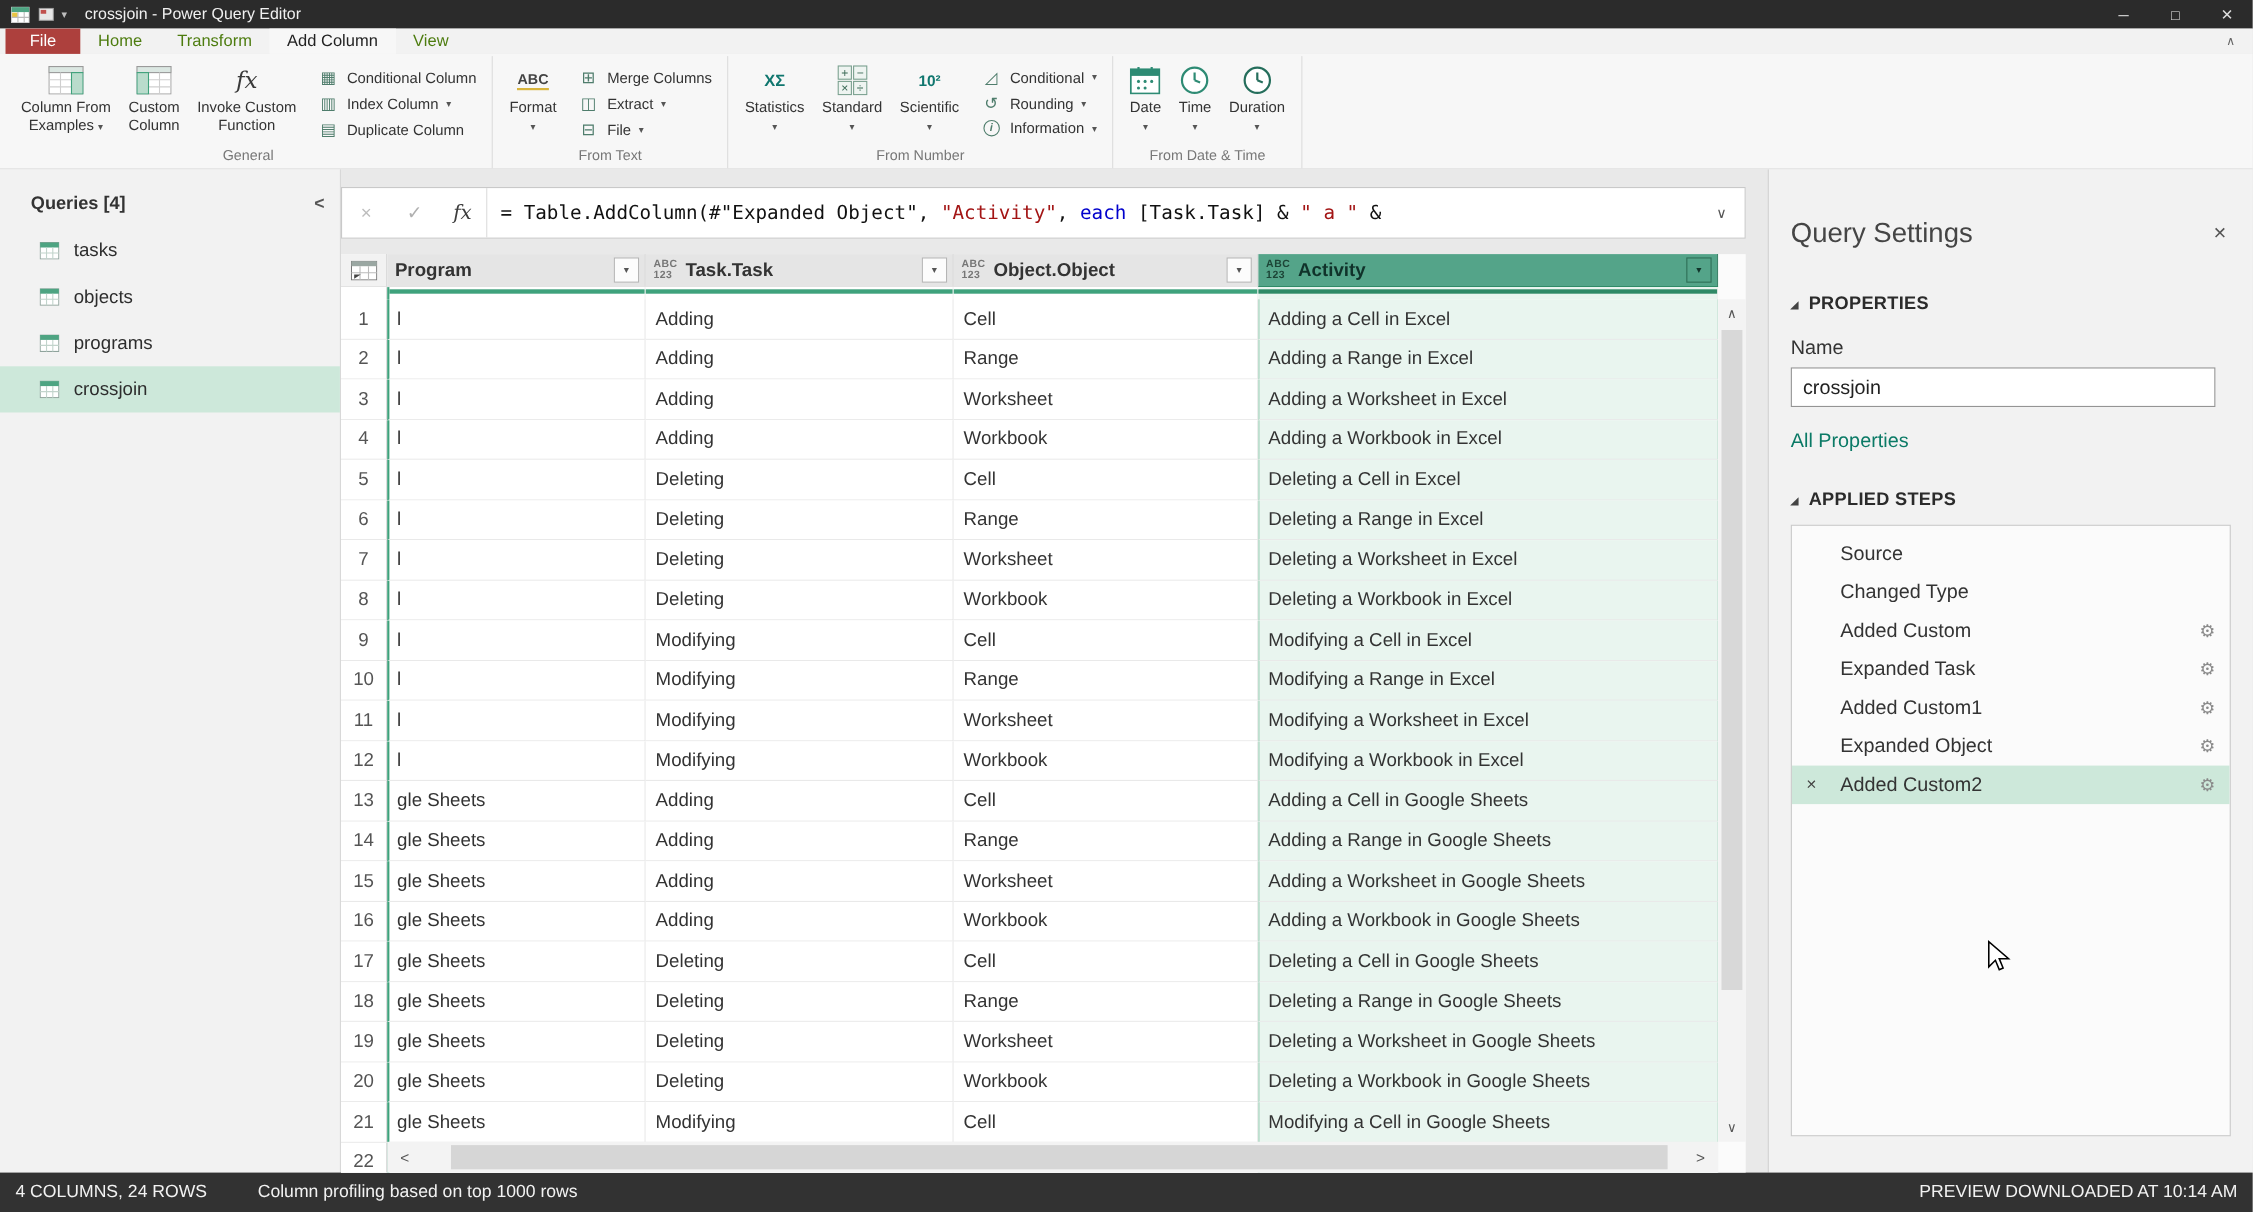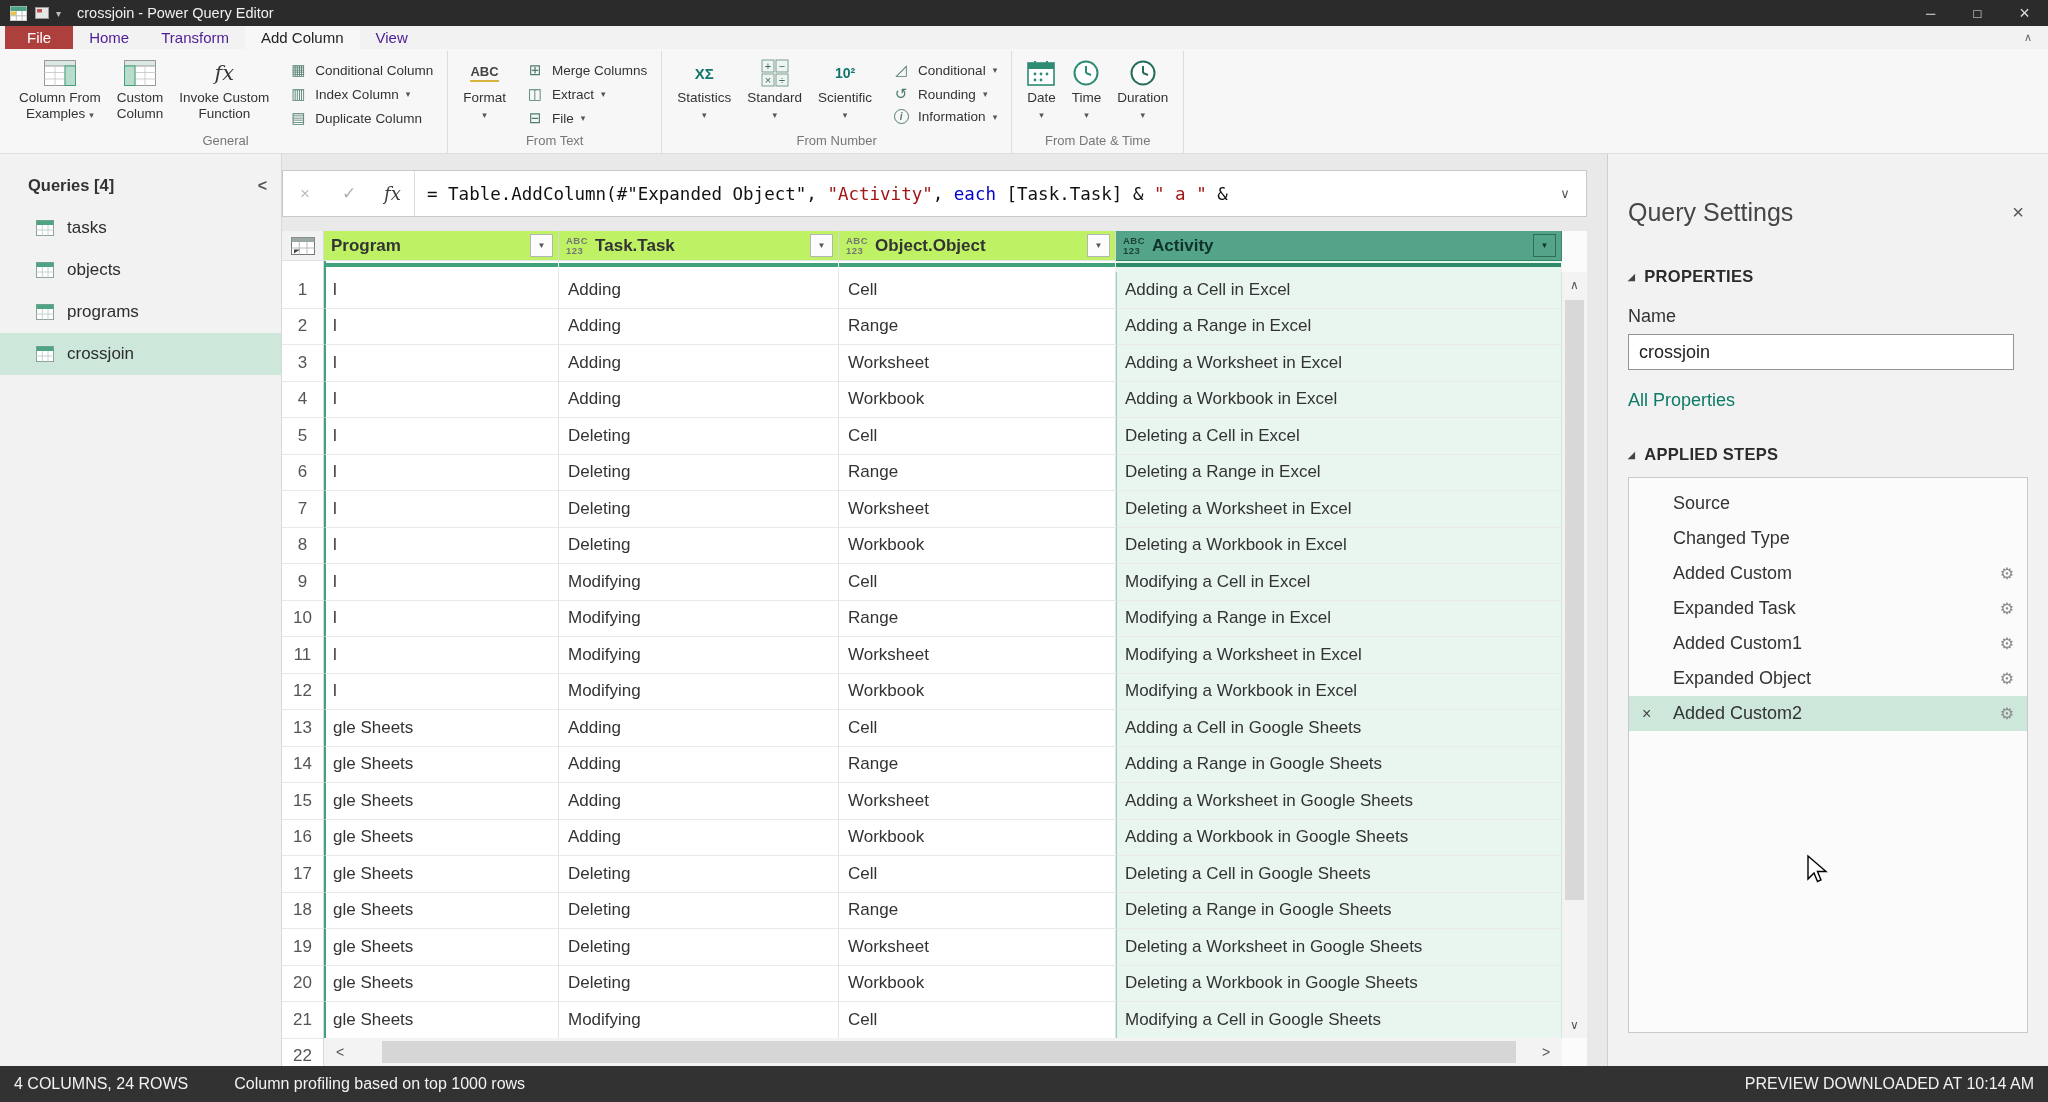--- a/index.html
+++ b/index.html
@@ -17,21 +17,21 @@
   .tb-ic2{margin-left:8px;display:flex;align-items:center;}
   .tb-chev{color:#bdbdbd;font-size:10px;margin-left:7px;}
   .title-text{margin-left:16px;font-size:14.5px;color:#f0f0f0;}
   .win-controls{margin-left:auto;display:flex;height:100%;}
   .win-btn{width:47px;display:flex;align-items:center;justify-content:center;font-size:13px;color:#e0e0e0;}
   .win-btn.close{font-size:18px;}
 
   
   .tabrow{height:23px;background:#f2f2f2;display:flex;align-items:stretch;flex:0 0 auto;position:relative;padding-left:5px;}
   #tabs{display:flex;}
-  .tab{display:flex;align-items:center;padding:0 16px;font-size:15px;color:#4c1d95;white-space:nowrap;}
+  .tab{display:flex;align-items:center;padding:0 16px;font-size:15px;color:#4d7c0f;white-space:nowrap;}
   .tab.file{background:var(--file-tab-red);color:#fff;padding:0 22px;}
   .tab.active{background:#f7f7f7;color:#222;}
   .ribbon-collapse{position:absolute;right:16px;top:5px;font-size:11px;color:#666;}
 
   
   .ribbon{height:105px;background:#f7f7f7;border-bottom:1px solid #dedede;display:flex;padding:2px 4px 0 4px;flex:0 0 auto;}
   .rb-group{display:flex;flex-direction:column;padding:2px 7px 0 7px;border-right:1px solid #ddd;}
   .rb-btns{display:flex;align-items:flex-start;flex:1;}
   .rb-large{display:flex;flex-direction:column;align-items:center;padding:3px 7px;margin:0 1px;text-align:center;}
   .rb-ic{height:34px;display:flex;align-items:center;justify-content:center;}
@@ -43,21 +43,21 @@
   .rb-glabel{text-align:center;font-size:13px;color:#777;padding:3px 0 5px 0;}
   .txt-ic{font-weight:bold;color:#0f766e;font-size:15px;}
   .fx-big{font-family:"DejaVu Serif",serif;font-style:italic;font-size:21px;color:#3a3a3a;}
   .abc-ic{font-weight:bold;font-size:13px;color:#444;border-bottom:2px solid #d8b43c;padding-bottom:1px;}
   .circ-i{display:inline-flex;width:15px;height:15px;border-radius:50%;border:1.5px solid #4f7d6c;color:#4f7d6c;font-size:10px;align-items:center;justify-content:center;font-weight:bold;font-style:italic;}
 
   
   .content{flex:1;display:flex;min-height:0;background:#e9e9e9;}
 
   
-  .queries{width:282px;background:#f2f2f2;border-right:1px solid #d8d8d8;flex:0 0 auto;}
+  .queries{width:310px;background:#f2f2f2;border-right:1px solid #d8d8d8;flex:0 0 auto;}
   .queries-head{padding:22px 14px 12px 28px;font-size:16.5px;font-weight:bold;color:#333;display:flex;align-items:center;}
   .q-collapse{margin-left:auto;color:#555;font-size:16px;}
   .q-item{height:42px;display:flex;align-items:center;gap:13px;padding-left:36px;font-size:17px;color:#2d2d2d;}
   .q-item.sel{background:var(--query-selected-bg);}
   .q-ic{display:inline-flex;}
 
   
   .center{flex:1;display:flex;flex-direction:column;padding-right:20px;min-width:0;}
   .formula-row{height:47px;margin-top:16px;margin-bottom:14px;background:#fff;border:1px solid #c9c9c9;display:flex;align-items:stretch;flex:0 0 auto;}
   .f-btn{width:44px;display:flex;align-items:center;justify-content:center;font-size:17px;}
@@ -68,21 +68,21 @@
   .formula-text{font-family:"DejaVu Sans Mono",monospace;font-size:17.5px;white-space:pre;overflow:hidden;flex:1;}
   .tok-plain{color:#111;}
   .tok-string{color:var(--formula-string);}
   .tok-keyword{color:var(--formula-keyword);}
   .f-expand{width:42px;display:flex;align-items:center;justify-content:center;color:#555;font-size:13px;}
 
   
   .grid-area{flex:1;position:relative;min-height:0;background:#fbfbfb;}
   .grid{position:absolute;left:0;top:0;right:25px;bottom:0;background:#fff;display:grid;grid-template-columns:42px 235px 280px 277px 1fr;align-content:start;overflow:hidden;}
   .g-corner{height:30px;background:#f2f2f2;border-right:1px solid #d9d9d9;border-bottom:1px solid #e3e3e3;display:flex;align-items:center;justify-content:center;}
-  .g-head{height:30px;background:#bef264;display:flex;align-items:center;padding:0 5px 0 7px;gap:7px;font-weight:bold;font-size:17px;color:#333;border-right:1px solid #d9d9d9;border-bottom:1px solid #e3e3e3;white-space:nowrap;overflow:hidden;}
+  .g-head{height:30px;background:#e5e5e5;display:flex;align-items:center;padding:0 5px 0 7px;gap:7px;font-weight:bold;font-size:17px;color:#333;border-right:1px solid #d9d9d9;border-bottom:1px solid #e3e3e3;white-space:nowrap;overflow:hidden;}
   .g-head.sel{background:var(--selected-header-bg);color:#10322a;border-right-color:#3e8168;border-bottom-color:#2F8A67;}
   .type-ic{display:flex;flex-direction:column;font-size:9.5px;line-height:9.5px;color:#767676;font-weight:bold;letter-spacing:.5px;}
   .g-head.sel .type-ic{color:#1c4436;}
   .g-hname{overflow:hidden;text-overflow:ellipsis;}
   .g-filter{margin-left:auto;width:23px;height:23px;flex:0 0 auto;border:1px solid #b5b5b5;background:#fcfcfc;color:#555;font-size:8px;display:flex;align-items:center;justify-content:center;}
   .g-head.sel .g-filter{border-color:#2e6e56;background:transparent;color:#11342a;}
   .g-strip{height:11px;background:#fff;border-right:1px solid #efefef;padding:2px 0 0 0;}
   .g-strip.corner{border-right:1px solid #d9d9d9;}
   .qbar{height:4px;background:var(--accent-green);}
   .g-strip.sel{background:var(--selected-cell-bg);}

